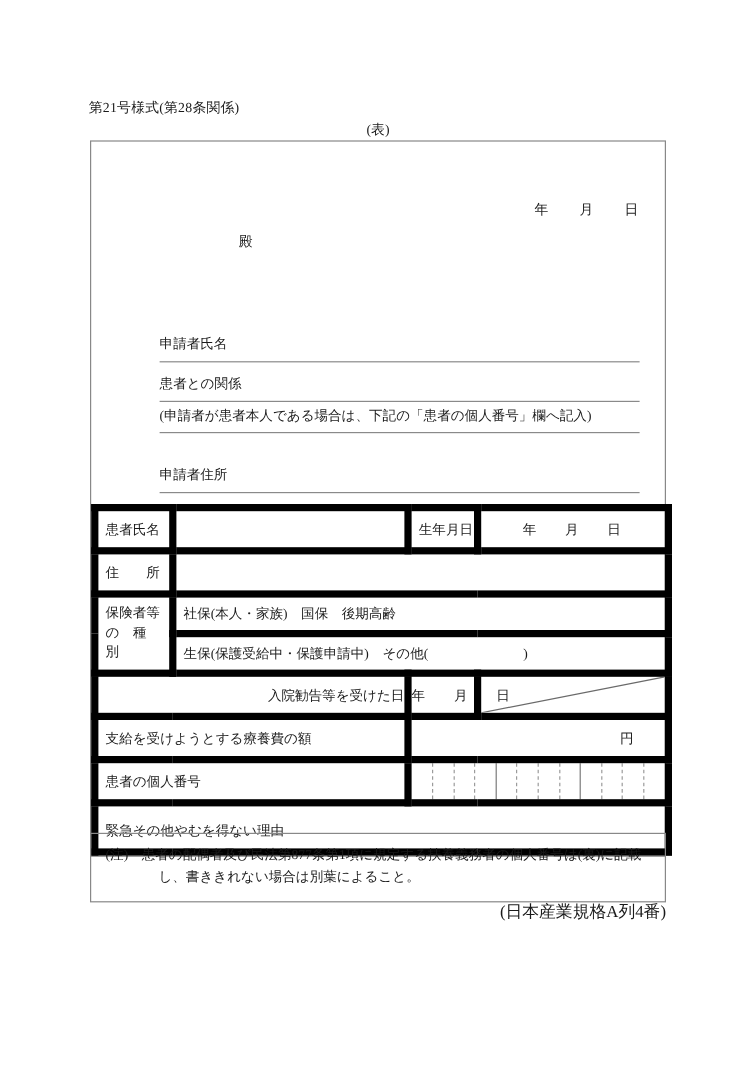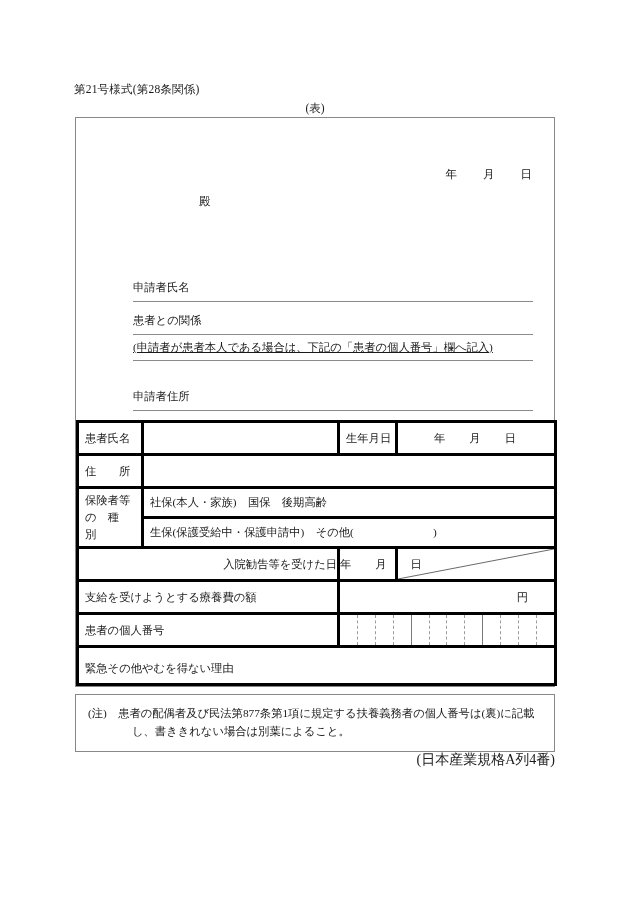--- a/index.html
+++ b/index.html
@@ -138,21 +138,21 @@
   }
 
   
   table.grid {
     border-collapse: collapse;
     width: 100%;
     table-layout: fixed;
     font-size: 11.3px;
   }
   table.grid td {
-    border: 3px solid #000000;
+    border: 6px solid #000000;
     padding: 0 0 0 6px;
     height: 30px;
     vertical-align: middle;
   }
   table.grid td.tall { height: 27px; }
 
   .ymd-inner {
     display: block;
     text-align: center;
     padding-right: 8px;
@@ -255,21 +255,21 @@
 
         <div class="appl-row">
           <span class="appl-label">申請者氏名</span>
         </div>
 
         <div class="appl-row" style="margin-top:9px;">
           <span class="appl-label">患者との関係</span>
         </div>
 
 
-        <div class="appl-row" style="margin-top:2px;text-decoration:underline;">
+        <div class="appl-row" style="margin-top:2px;">
           <span class="note-inline">(申請者が患者本人である場合は、下記の「患者の個人番号」欄へ記入)</span>
         </div>
 
         <div class="appl-row" style="margin-top:26px;">
           <span class="appl-label">申請者住所</span>
         </div>
 
       </div>
     </div>
 

